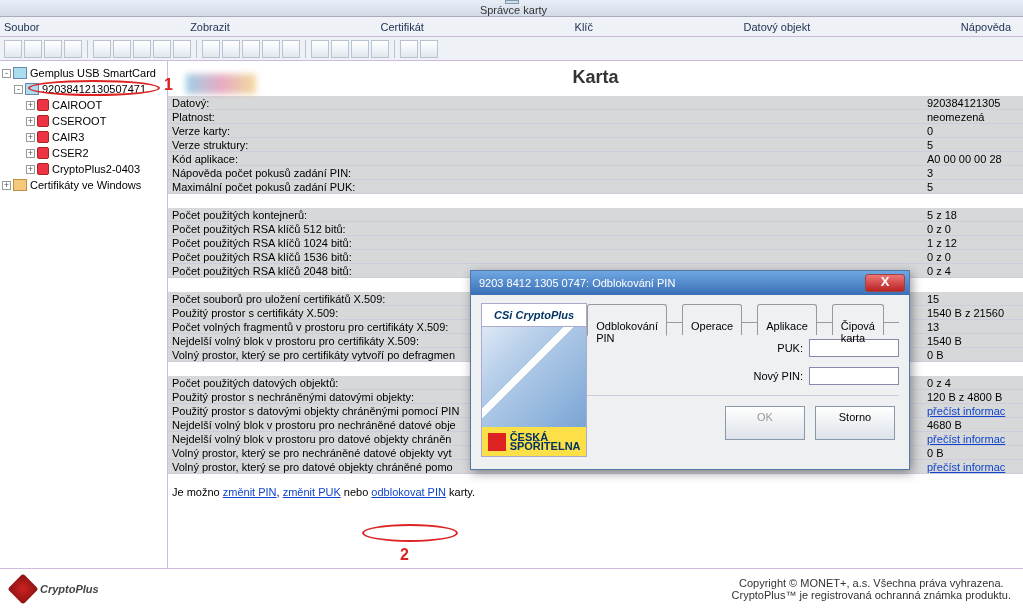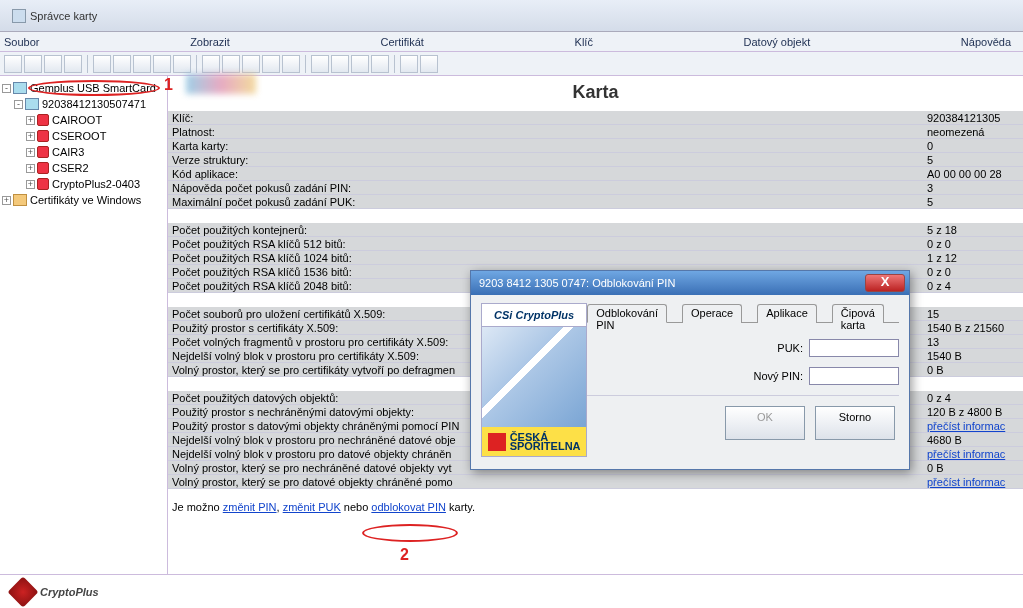--- a/index.html
+++ b/index.html
@@ -1,17 +1,17 @@
 <!DOCTYPE html>
 <html><head>
 <meta charset="utf-8">
 <style>
 * { margin: 0; padding: 0; box-sizing: border-box; font-family: Tahoma, Arial, sans-serif; font-size: 11px; }
 body { width: 1023px; height: 608px; background: #fff; overflow: hidden; position: relative; }
-.titlebar { height: 32px; background: linear-gradient(#e8eef7,#d4dce9); border-bottom: 1px solid #aab; display: flex; align-items: center; padding-left: 12px; color: #333; }
+.titlebar { height: 17px; background: linear-gradient(#e8eef7,#d4dce9); border-bottom: 1px solid #aab; display: flex; align-items: center; padding-left: 4px; color: #333; flex-direction: column; }
 .titlebar .ico { width: 14px; height: 14px; background: #cde; border: 1px solid #89a; margin-right: 4px; }
 .menubar { height: 20px; background: #eef2f7; border-bottom: 1px solid #cbd; display: flex; align-items: center; padding-left: 4px; justify-content: space-between; }
 .menubar span { margin-right: 12px; color: #235; cursor: default; }
 .toolbar { height: 24px; background: #eef2f7; border-bottom: 1px solid #cbd; display: flex; align-items: center; padding-left: 4px; gap: 2px; }
 .tbtn { width: 18px; height: 18px; border: 1px solid #b8c2d0; background: linear-gradient(#fff,#e2e8f0); display: inline-block; }
 .tsep { width: 1px; height: 18px; background: #b8c2d0; margin: 0 3px; }
 .workspace { display: flex; height: calc(100% - 90px); }
 .tree { width: 168px; border-right: 1px solid #cbd; padding: 4px 2px; overflow: hidden; }
 .tnode { display: flex; align-items: center; height: 16px; white-space: nowrap; }
 .tind { display: inline-block; }
@@ -27,37 +27,37 @@
 .mheader h1 { font-size: 18px; font-weight: bold; color: #333; display: inline-block; }
 .logo-blur { width: 70px; height: 20px; background: linear-gradient(90deg,#7bd,#d8a,#ec7); filter: blur(3px); position: absolute; left: 186px; top: 74px; opacity: .7; }
 .props { }
 .prow { display: flex; border-bottom: 1px solid #ccd; background: #d6d8da; height: 14px; line-height: 14px; }
 .prow .k { flex: 1; padding-left: 4px; color: #000; }
 .prow .v { width: 100px; text-align: left; padding-left: 4px; color: #000; white-space: nowrap; }
 .prow .v a { color: #14c; text-decoration: underline; }
 .gap { height: 14px; }
 .foot-links { padding: 12px 4px; color: #000; }
 .foot-links a { color: #14c; text-decoration: underline; }
-.footer { position: absolute; bottom: 0; left: 0; right: 0; height: 34px; border-top: 1px solid #cbd; display: flex; align-items: center; padding: 0 12px; background: #fff; }
+.footer { position: absolute; bottom: 0; left: 0; right: 0; height: 40px; border-top: 1px solid #cbd; display: flex; align-items: center; padding: 0 12px; background: #fff; }
 .footer .fl { display: flex; align-items: center; gap: 6px; font-weight: bold; font-style: italic; color: #444; font-size: 14px; }
 .footer .flogo { width: 22px; height: 22px; background: radial-gradient(#c22,#811); border-radius: 3px; transform: rotate(45deg); }
 .footer .fr { margin-left: auto; text-align: center; color: #333; }
 .dialog { position: absolute; left: 470px; top: 270px; width: 440px; background: #eef0f2; border: 1px solid #5577aa; box-shadow: 2px 3px 10px rgba(0,0,0,.4); }
 .dlg-title { height: 24px; background: linear-gradient(#6fa7e3,#3a6fb5); color: #fff; display: flex; align-items: center; padding: 0 4px 0 8px; font-size: 12px; }
 .dlg-close { margin-left: auto; width: 40px; height: 18px; background: linear-gradient(#e77,#b22); border: 1px solid #944; border-radius: 3px; color: #fff; text-align: center; line-height: 14px; font-weight: bold; font-size: 13px; }
 .dlg-body { display: flex; padding: 8px 10px 12px; gap: 0; }
 .dlg-left { width: 120px; }
 .dlg-left .brand { height: 24px; background: #fff; border: 1px solid #aac; text-align: center; font-weight: bold; font-style: italic; color: #036; line-height: 22px; }
 .dlg-left .art { height: 100px; background: linear-gradient(135deg,#dde8f5 0%,#acc7e6 40%,#fff 40%,#fff 45%,#acc7e6 45%,#7aa5d4 100%); border-left: 1px solid #aac; border-right: 1px solid #aac; }
 .dlg-left .cs { height: 30px; background: #fde047; border: 1px solid #aac; border-top: none; display: flex; align-items: center; justify-content: center; gap: 4px; }
 .dlg-left .cs .sq { width: 18px; height: 18px; background: #d22; }
 .dlg-left .cs .tx { font-size: 9px; font-weight: bold; color: #036; line-height: 9px; }
 .dlg-right { flex: 1; }
 .tabs { display: flex; border-bottom: 1px solid #999; margin-bottom: 16px; height: 20px; }
-.tab { padding: 2px 8px; border: 1px solid #999; border-bottom: none; background: #eef0f2; margin-right: 15px; border-radius: 3px 3px 0 0; position: relative; top: 1px; }
+.tab { padding: 15px 8px; border: 1px solid #999; border-bottom: none; background: #eef0f2; margin-right: 15px; border-radius: 3px 3px 0 0; position: relative; top: 1px; }
 .tab.active { background: #eef0f2; border-bottom: 1px solid #eef0f2; z-index: 2; }
 .frow { display: flex; align-items: center; justify-content: flex-end; margin-bottom: 10px; gap: 6px; }
 .frow label { color: #000; }
 .frow input { width: 90px; height: 18px; border: 1px solid #88a; background: #fff; padding: 0 2px; }
 .dbtns { display: flex; justify-content: flex-end; gap: 10px; padding-right: 4px; margin-top: 8px; border-top: 1px solid #ccd; padding-top: 10px; }
 .dbtn { width: 80px; height: 34px; border: 1px solid #8899aa; background: linear-gradient(#fff,#dde2ea); text-align: center; line-height: 20px; cursor: pointer; }
 .dbtn.disabled { color: #999; }
 </style>
 </head>
 <body>
@@ -150,29 +150,29 @@
         <span class="tsq">+</span>
         <span class="tico"></span>
         <span>Certifikáty ve Windows</span>
       </div>
   </div>
 
   <div class="main">
     <div class="mheader"><h1>Karta</h1></div>
     <div class="props" id="props">
         <div class="prow">
-          <div class="k">Klíč:</div>
+          <div class="k">Datový:</div>
           <div class="v">920384121305</div>
         </div>
         <div class="prow">
           <div class="k">Platnost:</div>
           <div class="v">neomezená</div>
         </div>
         <div class="prow">
-          <div class="k">Karta karty:</div>
+          <div class="k">Verze karty:</div>
           <div class="v">0</div>
         </div>
         <div class="prow">
           <div class="k">Verze struktury:</div>
           <div class="v">5</div>
         </div>
         <div class="prow">
           <div class="k">Kód aplikace:</div>
           <div class="v">A0 00 00 00 28</div>
         </div>
@@ -262,20 +262,24 @@
   </div>
 </div>
 
 <div class="logo-blur"></div>
 
 <div class="footer">
   <div class="fl">
       <div class="flogo"></div>
       <span>CryptoPlus</span>
     </div>
+  <div class="fr">
+    <div>Copyright © MONET+, a.s. Všechna práva vyhrazena.</div>
+    <div>CryptoPlus™ je registrovaná ochranná známka produktu.</div>
+  </div>
 </div>
 
 <div class="circ1" style="left:28px; top:80px; width:132px; height:16px;"></div>
 <div class="ann" style="left:164px; top:76px;">1</div>
 <div class="circ1" style="left:362px; top:524px; width:96px; height:18px;"></div>
 <div class="ann" style="left:400px; top:546px;">2</div>
 <div class="ann" style="left:860px; top:384px;">3</div>
 
 <div class="dialog">
   <div class="dlg-title">

